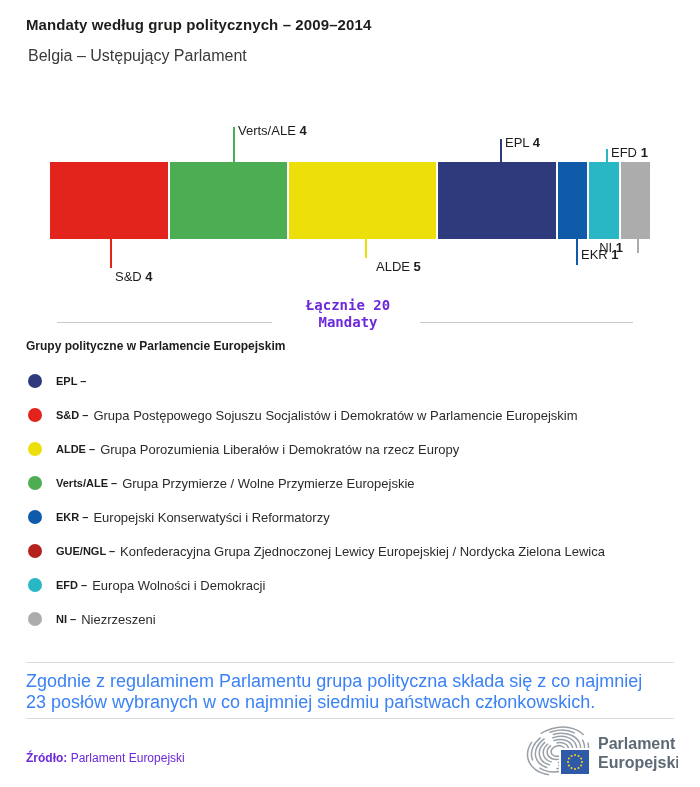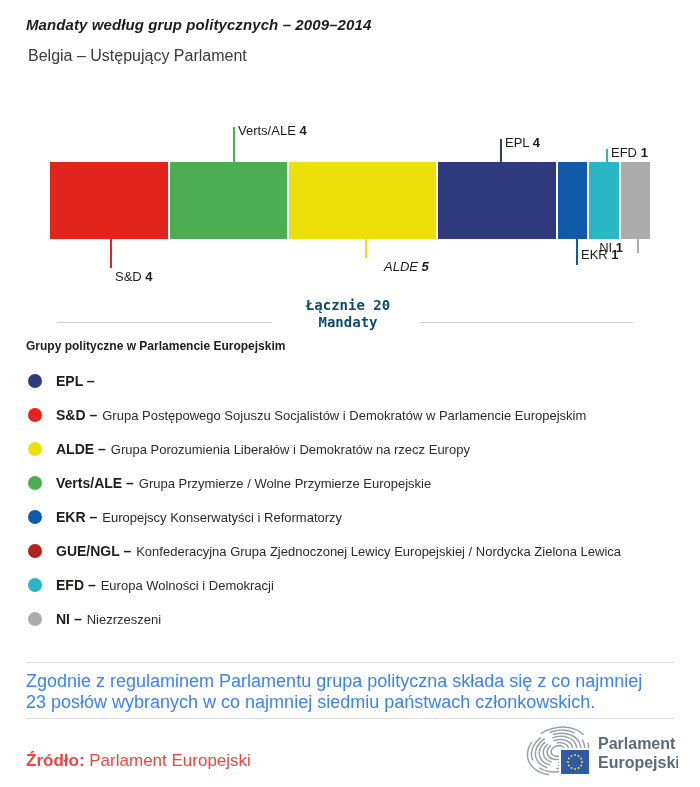--- a/index.html
+++ b/index.html
@@ -1,45 +1,45 @@
 <!DOCTYPE html>
 <html><head>
 <meta charset="utf-8">
 <style>
   html,body{margin:0;padding:0;}
   body{
     width:700px;height:787px;background:#ffffff;position:relative;overflow:hidden;
     font-family:"Liberation Sans", sans-serif;color:#1d1d1b;
   }
-  .title{position:absolute;left:26px;top:16px;font-size:15px;font-weight:bold;letter-spacing:.1px;font-style:italic;}
+  .title{position:absolute;left:26px;top:16px;font-size:15px;font-weight:bold;letter-spacing:.1px;}
   .subtitle{position:absolute;left:28px;top:47px;font-size:16px;font-weight:normal;color:#3a3a3a;}
 
   #bar{position:absolute;left:50px;top:162px;width:600px;height:77px;display:flex;gap:2px;}
   .seg{height:100%;}
 
   .callout-line{position:absolute;width:1.5px;}
   .callout-label{position:absolute;font-size:13px;white-space:nowrap;color:#1d1d1b;}
   .callout-label b{font-weight:bold;}
 
   .total-line{position:absolute;top:322px;height:1px;background:#c9c9c9;}
   .total-text{
     position:absolute;left:0;right:4px;top:297px;text-align:center;
-    font-family:"DejaVu Sans Mono", monospace;font-weight:bold;font-size:14px;line-height:17px;color:#0c4a6e;
+    font-family:"DejaVu Sans Mono", monospace;font-weight:bold;font-size:14px;line-height:17px;color:#6d28d9;
   }
 
   .legend-heading{position:absolute;left:26px;top:339px;font-size:12px;font-weight:bold;}
   #legend{position:absolute;left:26px;top:364px;width:660px;}
   .legend-row{display:flex;align-items:center;height:34px;}
   .legend-dot{width:14px;height:14px;border-radius:50%;margin-left:2px;margin-right:14px;flex:none;}
-  .legend-code{font-weight:bold;font-size:14px;margin-right:5px;white-space:nowrap;}
+  .legend-code{font-weight:bold;font-size:11px;margin-right:5px;white-space:nowrap;}
   .legend-desc{font-size:13px;color:#2b2b2b;white-space:nowrap;}
 
   .hr{position:absolute;left:26px;width:648px;height:1px;background:#dcdcdc;}
   .note{position:absolute;left:26px;top:671px;width:636px;font-size:18px;line-height:21px;color:#3b82f6;}
-  .source{position:absolute;left:26px;top:751px;font-size:17px;color:#ef4444;}
+  .source{position:absolute;left:26px;top:751px;font-size:12px;color:#6d28d9;}
   .source b{font-weight:bold;}
   .logo{position:absolute;left:522px;top:725px;}
 </style>
 </head>
 <body>
 
 <div class="title">Mandaty według grup politycznych – 2009–2014</div>
 <div class="subtitle">Belgia – Ustępujący Parlament</div>
 
 <div id="bar">
@@ -50,21 +50,21 @@
     <div class="seg" style="flex-grow: 1; background: rgb(15, 91, 170);"></div>
     <div class="seg" style="flex-grow: 1; background: rgb(41, 183, 198);"></div>
     <div class="seg" style="flex-grow: 1; background: rgb(172, 172, 172);"></div>
   </div>
 <div id="callouts">
     <div class="callout-line" style="left: 110px; top: 239px; height: 29px; background: rgb(226, 36, 29);"></div>
     <div class="callout-label" style="left: 115px; top: 269px;"><span>S&amp;D </span><b>4</b></div>
     <div class="callout-line" style="left: 233px; top: 127px; height: 35px; background: rgb(76, 173, 82);"></div>
     <div class="callout-label" style="left: 238px; top: 123px;"><span>Verts/ALE </span><b>4</b></div>
     <div class="callout-line" style="left: 365px; top: 239px; height: 19px; background: rgb(237, 224, 10);"></div>
-    <div class="callout-label" style="left: 384px; top: 259px; font-style: italic;"><span>ALDE </span><b>5</b></div>
+    <div class="callout-label" style="left: 376px; top: 259px;"><span>ALDE </span><b>5</b></div>
     <div class="callout-line" style="left: 500px; top: 139px; height: 23px; background: rgb(46, 58, 124);"></div>
     <div class="callout-label" style="left: 505px; top: 135px;"><span>EPL </span><b>4</b></div>
     <div class="callout-line" style="left: 576px; top: 239px; height: 26px; background: rgb(15, 91, 170);"></div>
     <div class="callout-label" style="left: 581px; top: 247px;"><span>EKR </span><b>1</b></div>
     <div class="callout-line" style="left: 606px; top: 149px; height: 13px; background: rgb(41, 183, 198);"></div>
     <div class="callout-label" style="left: 611px; top: 145px;"><span>EFD </span><b>1</b></div>
     <div class="callout-line" style="left: 637px; top: 239px; height: 14px; background: rgb(172, 172, 172);"></div>
     <div class="callout-label" style="right: 77px; top: 240px;"><span>NI </span><b>1</b></div>
   </div>
 
@@ -92,21 +92,21 @@
       <span class="legend-desc">Grupa Porozumienia Liberałów i Demokratów na rzecz Europy</span>
     </div>
     <div class="legend-row">
       <span class="legend-dot" style="background: rgb(76, 173, 82);"></span>
       <span class="legend-code">Verts/ALE –</span>
       <span class="legend-desc">Grupa Przymierze / Wolne Przymierze Europejskie</span>
     </div>
     <div class="legend-row">
       <span class="legend-dot" style="background: rgb(15, 91, 170);"></span>
       <span class="legend-code">EKR –</span>
-      <span class="legend-desc">Europejscy Konserwatyści i Reformatorzy</span>
+      <span class="legend-desc">Europejski Konserwatyści i Reformatorzy</span>
     </div>
     <div class="legend-row">
       <span class="legend-dot" style="background: rgb(181, 33, 29);"></span>
       <span class="legend-code">GUE/NGL –</span>
       <span class="legend-desc">Konfederacyjna Grupa Zjednoczonej Lewicy Europejskiej / Nordycka Zielona Lewica</span>
     </div>
     <div class="legend-row">
       <span class="legend-dot" style="background: rgb(41, 183, 198);"></span>
       <span class="legend-code">EFD –</span>
       <span class="legend-desc">Europa Wolności i Demokracji</span>

